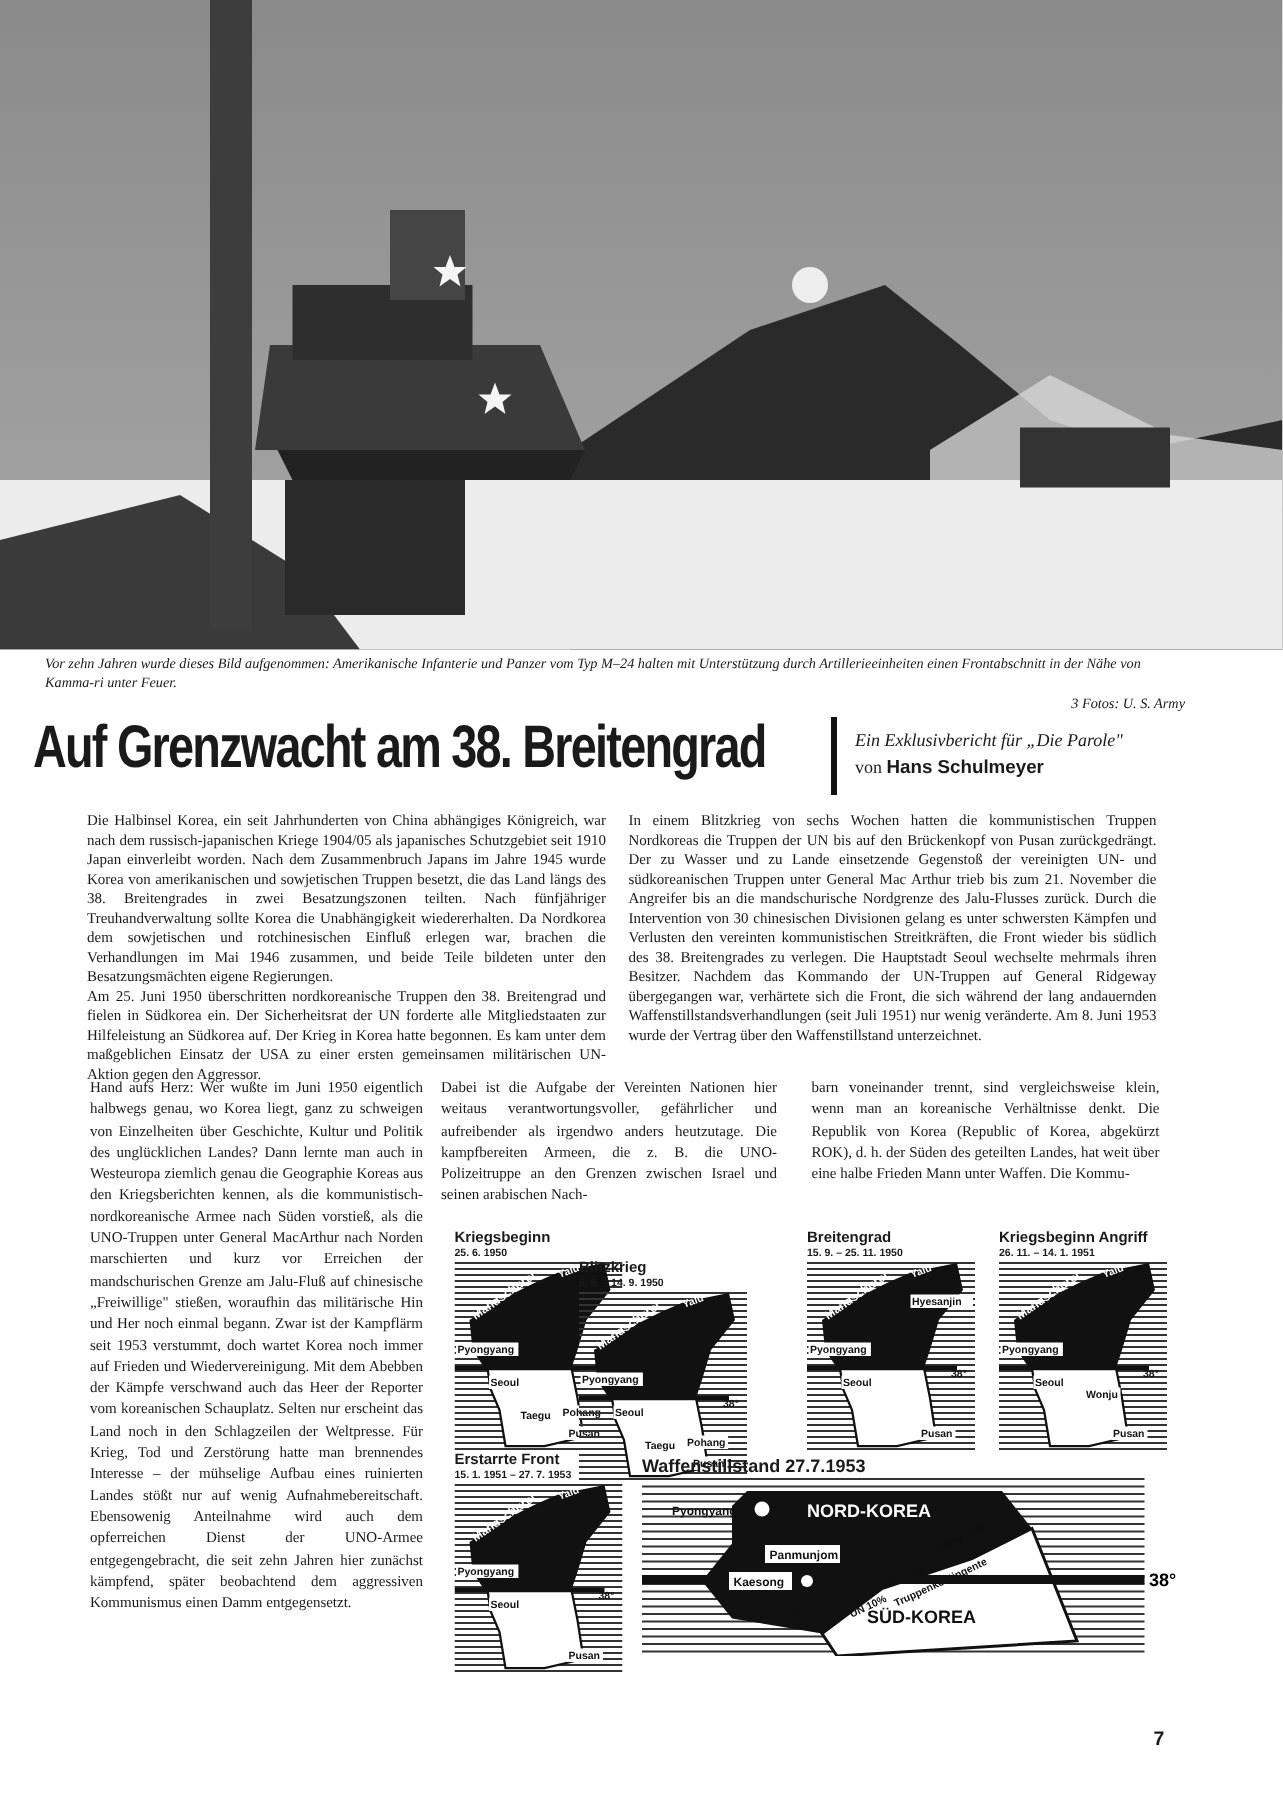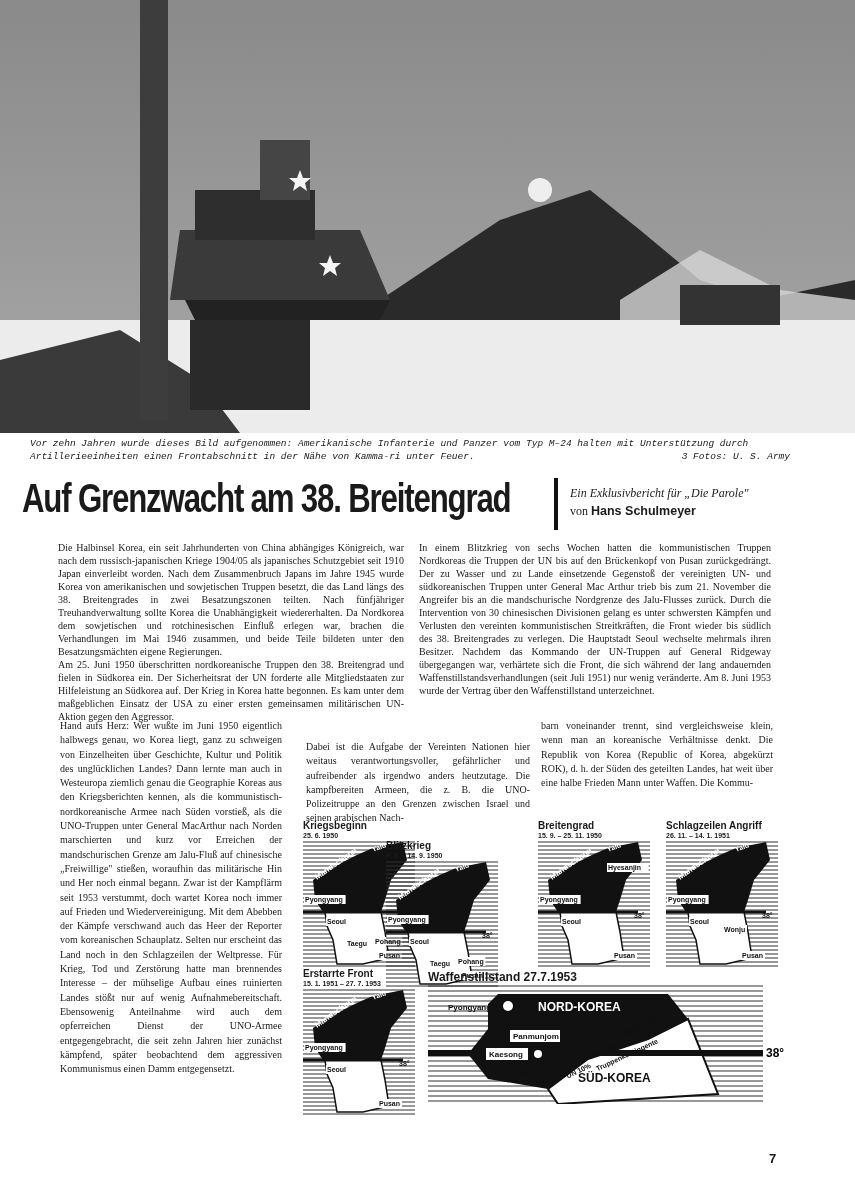--- a/index.html
+++ b/index.html
@@ -1,34 +1,34 @@
 <!DOCTYPE html>
 <html><head>
 <meta charset="utf-8">
 <style>
   html, body { margin:0; padding:0; background:#fff; }
   body { width:855px; height:1200px; position:relative; overflow:hidden; font-family:"Liberation Serif", serif; color:#1a1a1a; }
   .photo { position:absolute; left:0; top:0; width:855px; height:433px; overflow:hidden; background:#8c8c8c; }
   .photo svg { width:100%; height:100%; display:block; }
-  .caption { position:absolute; left:30px; top:437px; width:760px; font-style:italic; font-size:9.5px; line-height:13px; font-family:Liberation Mono, monospace; }
-  .caption .credit { position:absolute; right:0; top:13px; }
+  .caption { position:absolute; left:30px; top:437px; width:760px; font-style:italic; font-size:9.5px; line-height:13px; font-family:Liberation Serif, serif; }
+  .caption .credit { position:absolute; right:0; top:27px; }
   .headline { position:absolute; left:22px; top:476px; font-family:"Liberation Sans", sans-serif; font-weight:bold; font-size:40px; letter-spacing:-1.5px; transform:scaleX(0.78); transform-origin:left top; white-space:nowrap; }
   .rule { position:absolute; left:554px; top:478px; width:4px; height:52px; background:#111; }
   .byline { position:absolute; left:570px; top:484px; font-size:12px; line-height:18px; }
   .byline .kicker { font-style:italic; }
   .byline .author { font-family:"Liberation Sans", sans-serif; font-weight:bold; font-size:12.5px; }
   .byline .von { }
   .intro { position:absolute; top:541px; font-size:10px; line-height:13px; text-align:justify; }
   .intro p { margin:0; }
   .intro.left { left:58px; width:346px; }
   .intro.right { left:419px; width:352px; }
   .body-col { position:absolute; font-size:10px; line-height:14.3px; text-align:justify; }
   .body-col p { margin:0; }
   .col1 { left:60px; top:719px; width:222px; }
-  .col2 { left:294px; top:740px; width:224px;margin-left:12px; }
+  .col2 { left:294px; top:719px; width:224px; }
   .col3 { left:541px; top:719px; width:232px; }
   .map { position:absolute; }
   .map .mtitle { font-family:"Liberation Sans", sans-serif; font-weight:bold; font-size:10px; line-height:11px; }
   .map .mdate { font-family:"Liberation Sans", sans-serif; font-weight:bold; font-size:7px; line-height:9px; }
   .map svg { display:block; }
   .armistice { position:absolute; left:428px; top:970px; width:360px; height:143px; }
   .armistice .atitle { font-family:"Liberation Sans", sans-serif; font-weight:bold; font-size:12px; }
   .pagenum { position:absolute; left:769px; top:1151px; font-family:"Liberation Sans", sans-serif; font-weight:bold; font-size:13px; }
   .lbl { font-family:"Liberation Sans", sans-serif; font-weight:bold; }
 </style>
@@ -261,21 +261,21 @@
           <rect x="1" y="55" width="41.6" height="9" fill="#fff"></rect>
           <text x="2" y="62" font-size="7" fill="#111" font-family="Liberation Sans, sans-serif" font-weight="bold">Pyongyang</text>
           <rect x="23" y="77" width="24" height="9" fill="#fff"></rect>
           <text x="24" y="84" font-size="7" fill="#111" font-family="Liberation Sans, sans-serif" font-weight="bold">Seoul</text>
           <rect x="75" y="111" width="24" height="9" fill="#fff"></rect>
           <text x="76" y="118" font-size="7" fill="#111" font-family="Liberation Sans, sans-serif" font-weight="bold">Pusan</text>
         </g>
     </svg>
   </div>
     <div class="map" style="left: 666px; top: 820px;">
-    <div class="mtitle">Schlagzeilen Angriff</div>
+    <div class="mtitle">Kriegsbeginn Angriff</div>
     <div class="mdate">26. 11. – 14. 1. 1951</div>
     <svg width="112" height="128" viewBox="0 0 112 128">
       <g>
           <line x1="0" x2="112" y1="2" y2="2" stroke="#333" stroke-width="1.2"></line>
           <line x1="0" x2="112" y1="6" y2="6" stroke="#333" stroke-width="1.2"></line>
           <line x1="0" x2="112" y1="10" y2="10" stroke="#333" stroke-width="1.2"></line>
           <line x1="0" x2="112" y1="14" y2="14" stroke="#333" stroke-width="1.2"></line>
           <line x1="0" x2="112" y1="18" y2="18" stroke="#333" stroke-width="1.2"></line>
           <line x1="0" x2="112" y1="22" y2="22" stroke="#333" stroke-width="1.2"></line>
           <line x1="0" x2="112" y1="26" y2="26" stroke="#333" stroke-width="1.2"></line>

